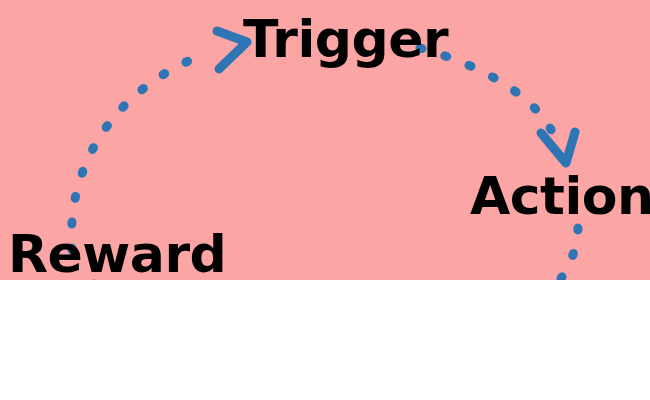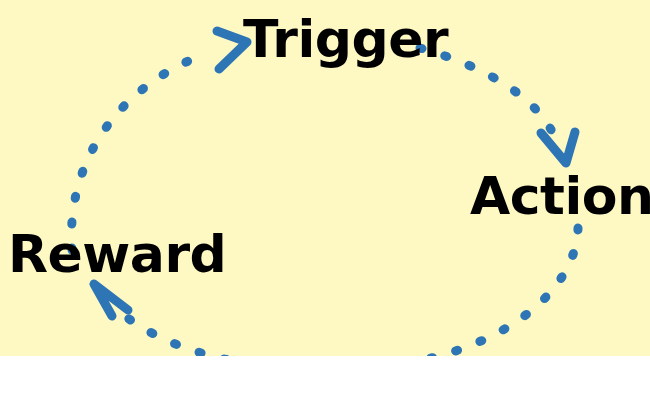--- a/index.html
+++ b/index.html
@@ -3,22 +3,22 @@
 <meta charset="utf-8">
 <style>
   html, body {
     margin: 0;
     padding: 0;
     background: #ffffff;
   }
   #canvas {
     position: relative;
     width: 650px;
-    height: 356px;
-    background: #fef9c3;
+    height: 280px;
+    background: #fca5a5;
     overflow: hidden;
     font-family: "DejaVu Sans", sans-serif;
   }
   #loop-svg {
     position: absolute;
     left: 0;
     top: 0;
     width: 650px;
     height: 400px;
   }

